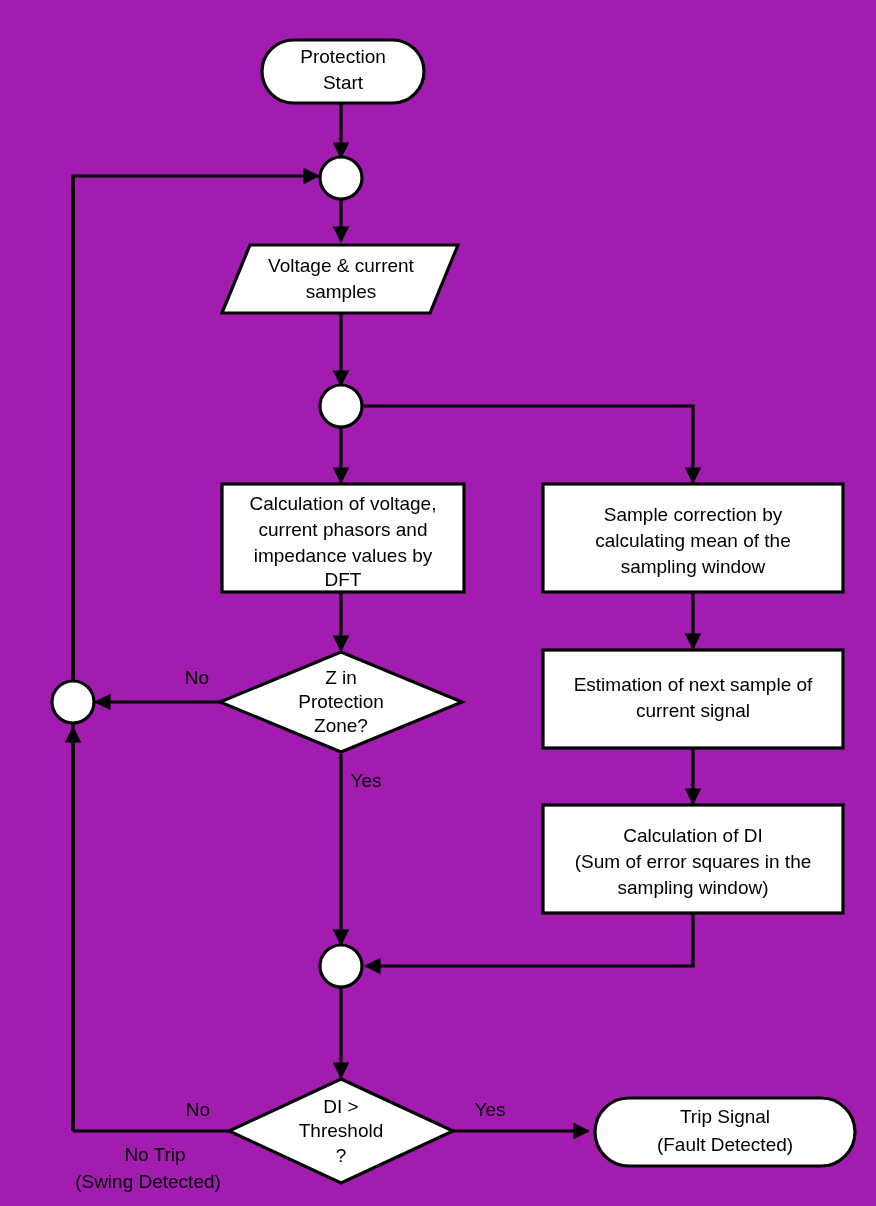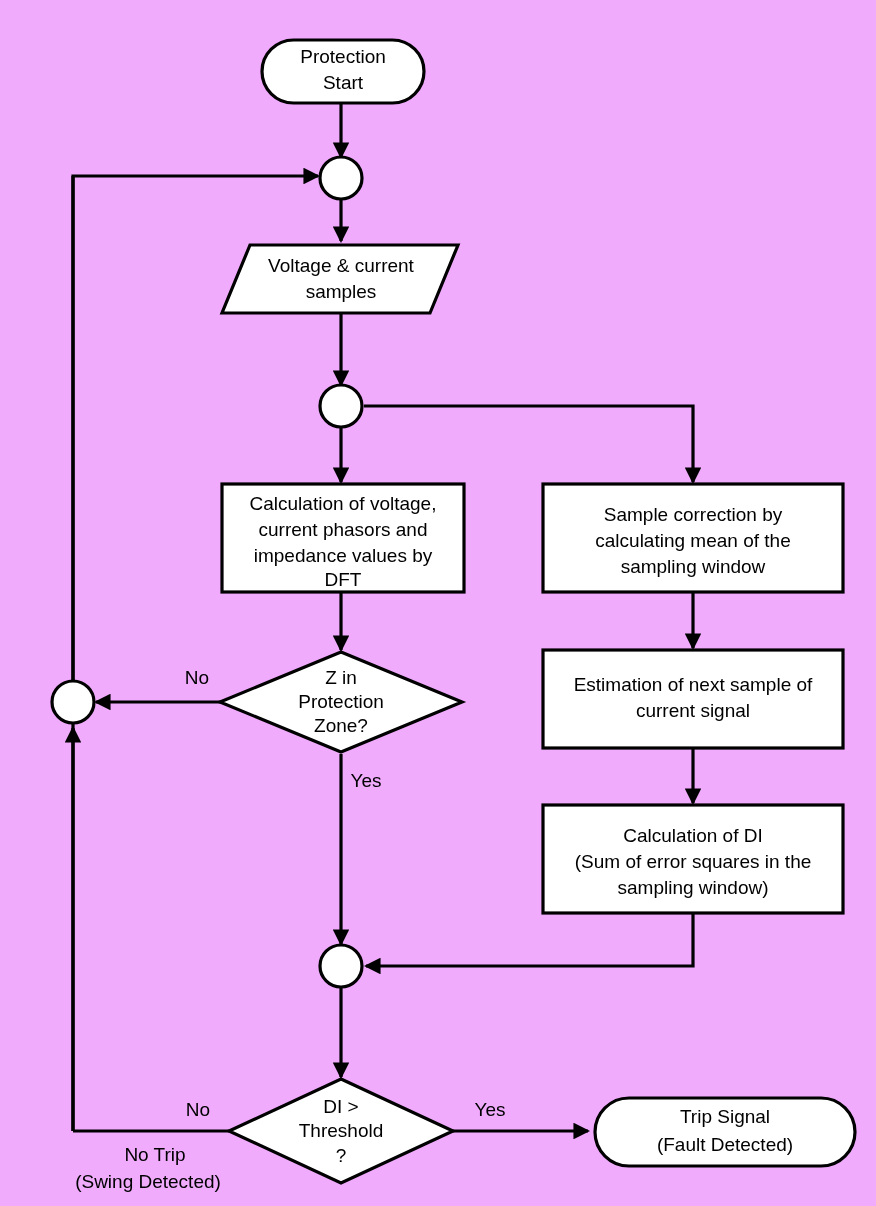--- a/index.html
+++ b/index.html
@@ -8,21 +8,21 @@
     padding: 0;
     background: #ffffff;
   }
   body {
     font-family: "Liberation Sans", sans-serif;
   }
   #flow-root {
     position: relative;
     width: 876px;
     height: 1206px;
-    background: #f0abfc;
+    background: #a21caf;
     overflow: hidden;
   }
   #flow-svg {
     position: absolute;
     top: 0;
     left: 0;
     width: 876px;
     height: 1206px;
   }
   .node-text {

